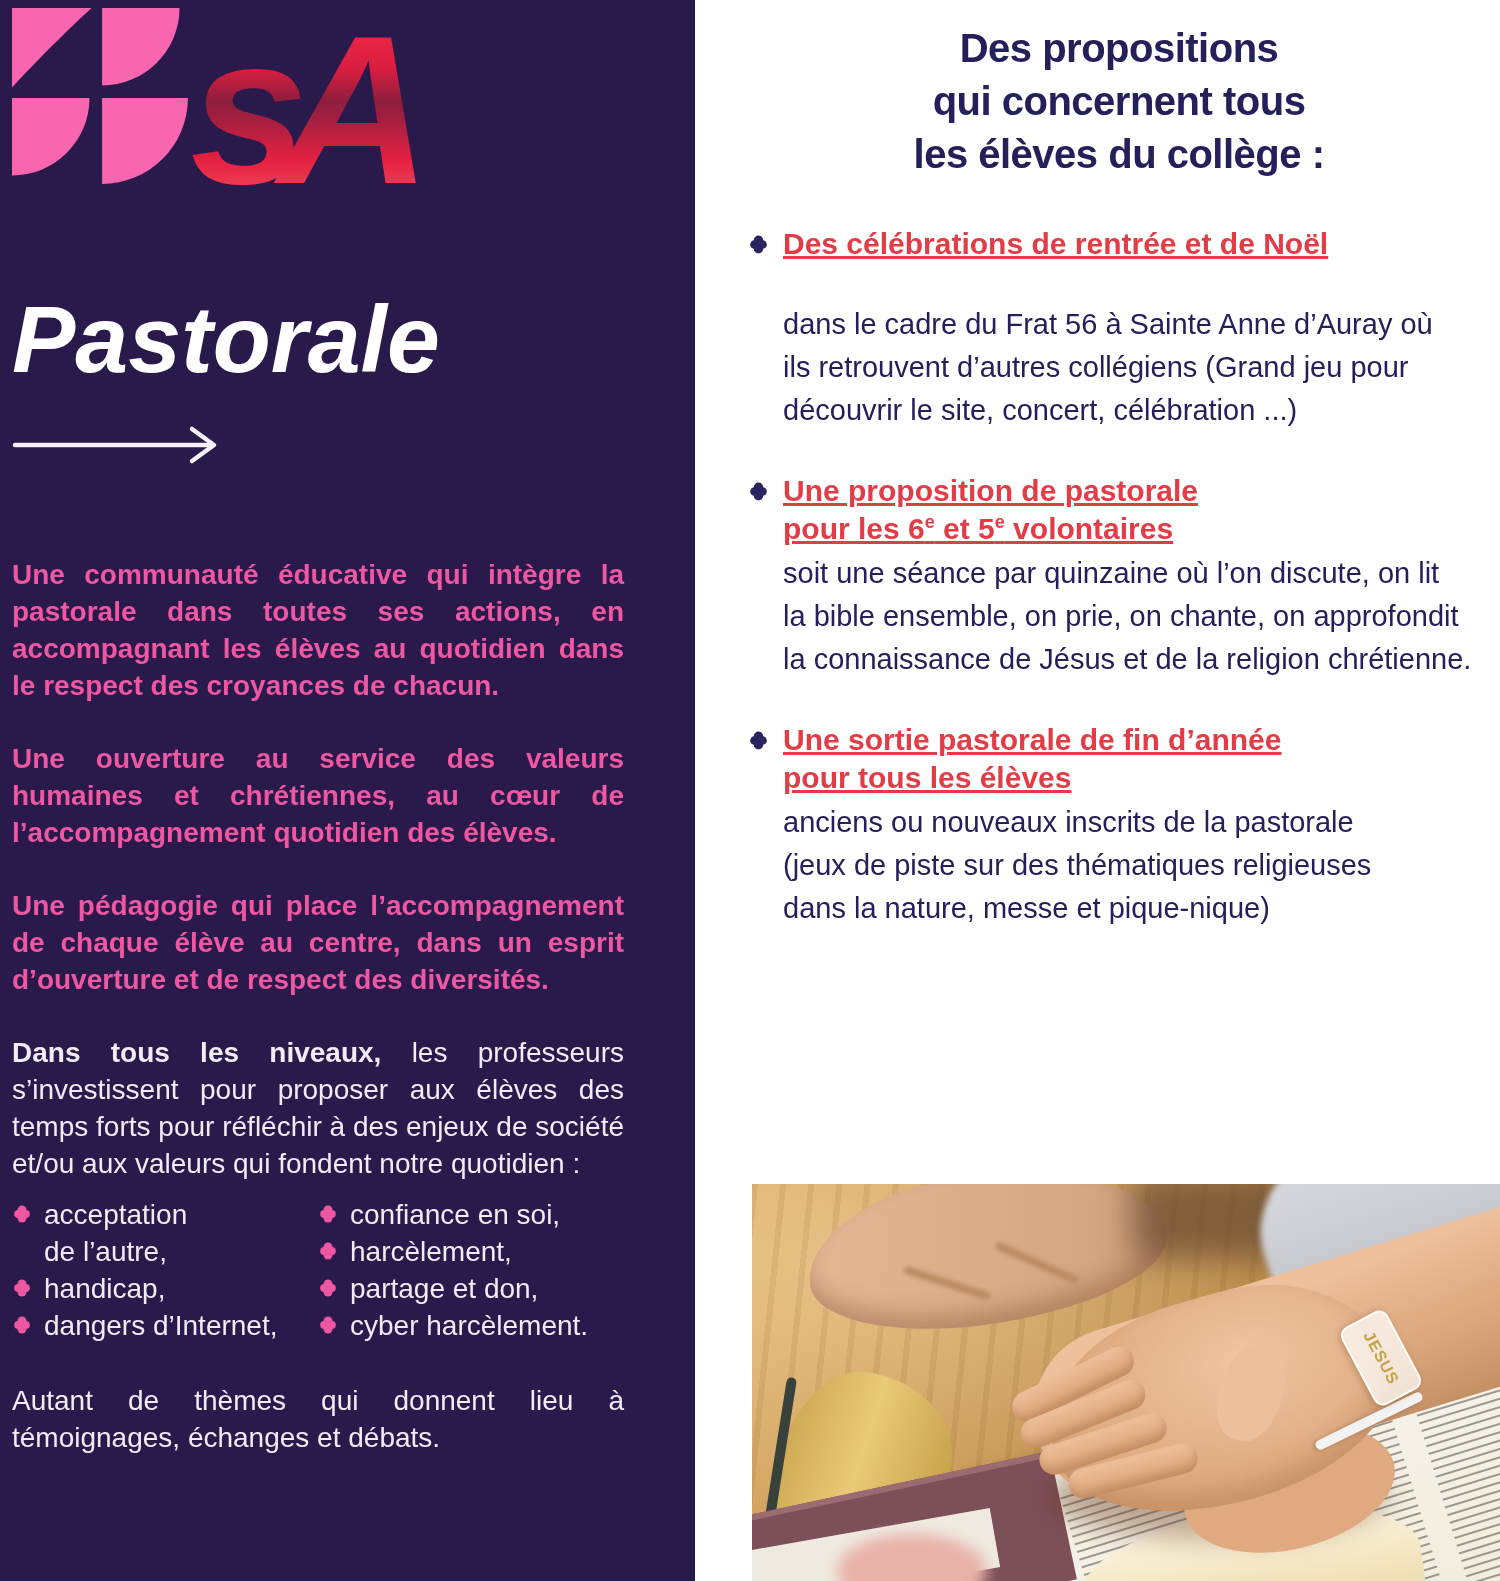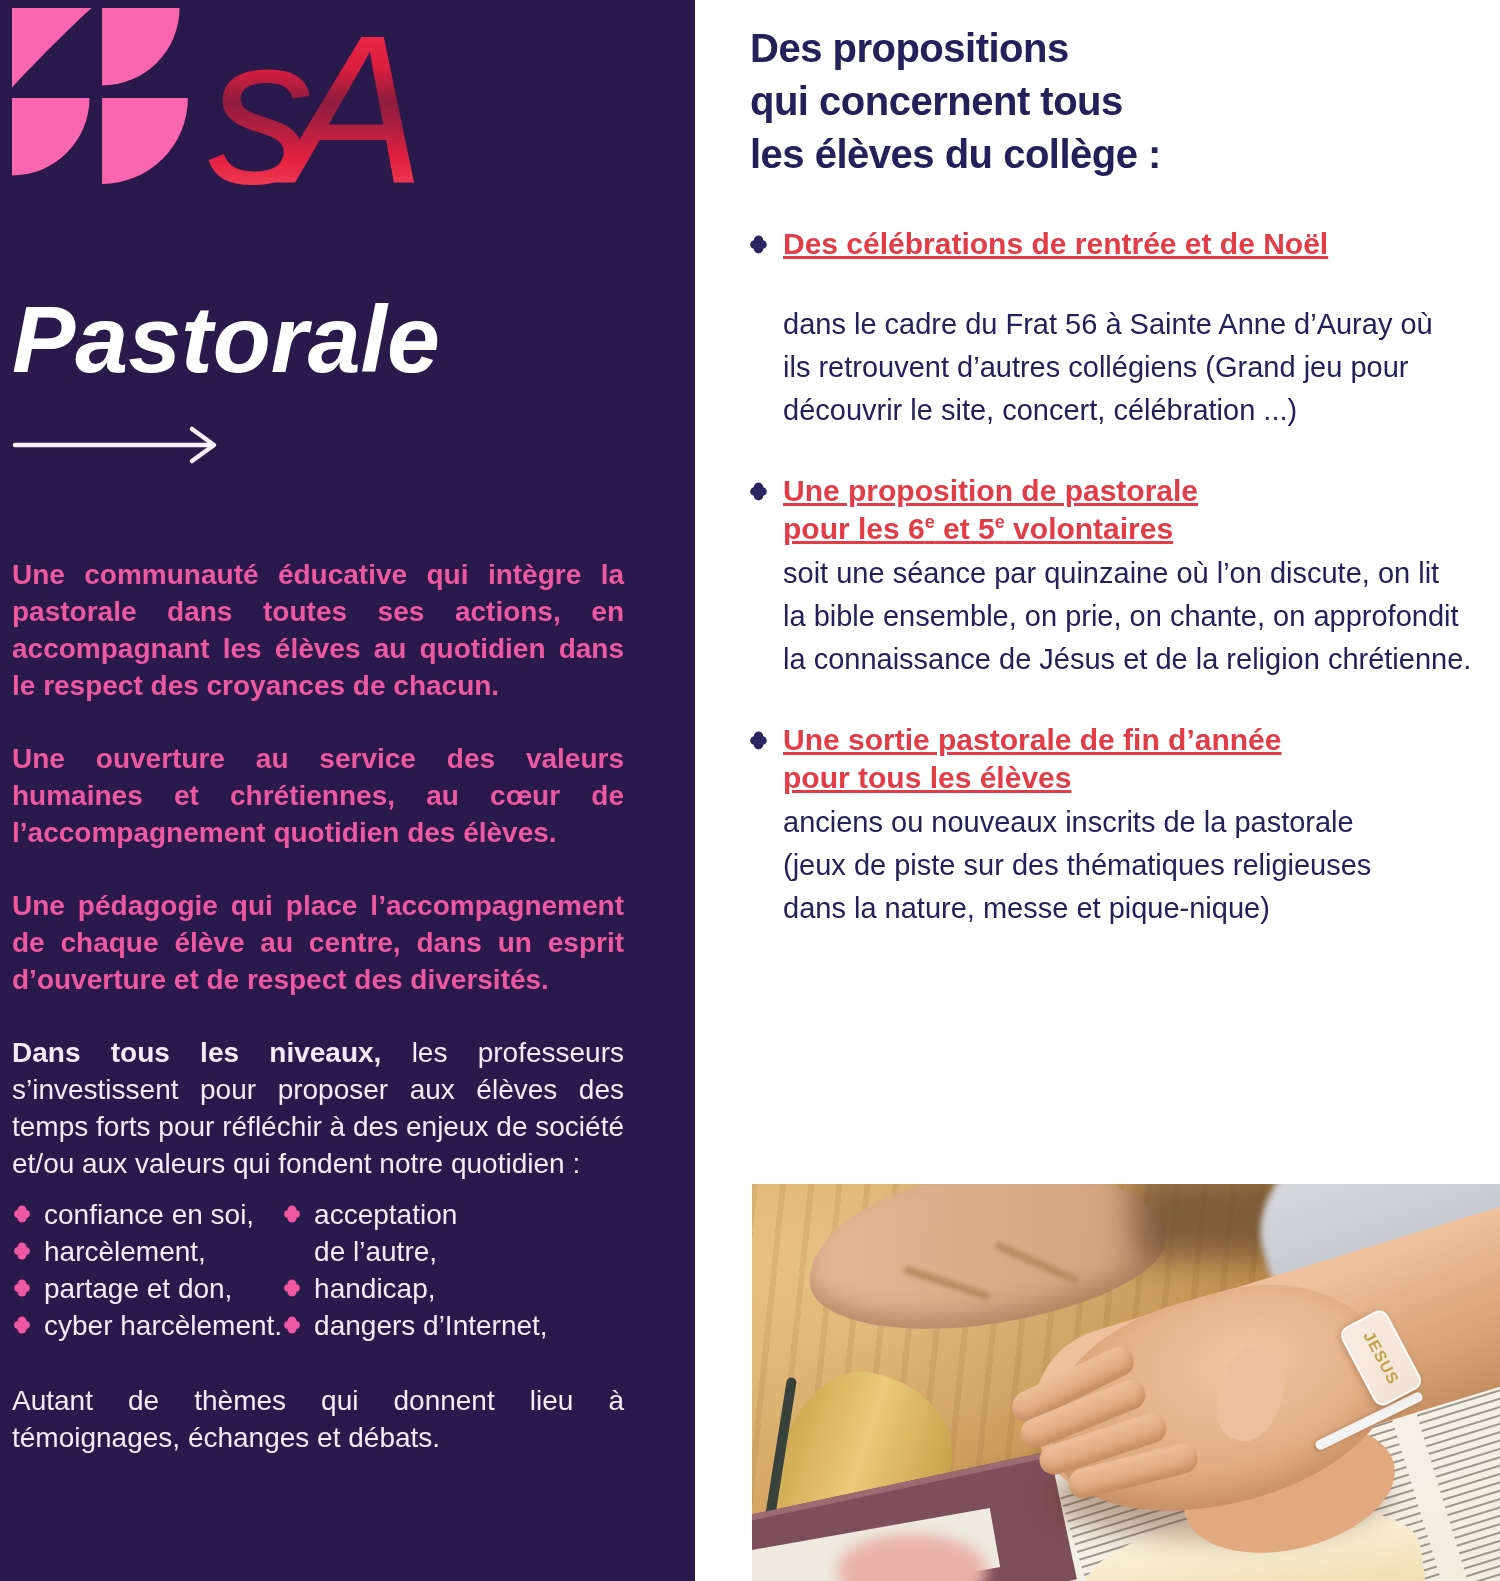--- a/index.html
+++ b/index.html
@@ -4,22 +4,22 @@
 <style>
   html,body{margin:0;padding:0;}
   .page{position:relative;width:1500px;height:1581px;overflow:hidden;background:#ffffff;
         font-family:"Liberation Sans",sans-serif;-webkit-font-smoothing:antialiased;}
 
   
   .left-panel{position:absolute;left:0;top:0;width:695px;height:1581px;background:#2a194b;}
 
   .logo{position:absolute;left:12px;top:8px;display:flex;align-items:flex-end;}
   .logo-flower{width:178px;height:178px;display:block;}
-  .logo-sa{font-style:italic;font-weight:400;font-size:212px;line-height:.78;
-           letter-spacing:-30px;margin-left:18px;padding-right:40px;
+  .logo-sa{font-style:italic;font-weight:700;font-size:212px;line-height:.78;
+           letter-spacing:-30px;padding-right:40px;
            background:linear-gradient(180deg,#ee2746 0%,#d81e3f 26%,#8e1d3d 45%,#a91f40 58%,#e32040 80%,#f04055 100%);
            -webkit-background-clip:text;background-clip:text;color:transparent;transform:translateY(6px);}
 
   .page-title{position:absolute;left:12px;top:292px;color:#ffffff;font-weight:700;
               font-size:95px;letter-spacing:0;line-height:1;font-style:italic;}
 
   .arrow{position:absolute;left:12px;top:424px;}
 
   .col-text{position:absolute;left:12px;top:556px;width:612px;}
   .para{margin:0 0 36px 0;font-size:28px;line-height:37px;text-align:justify;}
@@ -34,21 +34,21 @@
   .theme-item .bullet{flex:0 0 auto;width:16px;height:18px;margin:9px 14px 0 2px;color:#ee57a1;}
   .theme-label{white-space:pre-line;}
 
   .outro{margin-top:38px;}
 
   
   .right-panel{position:absolute;left:695px;top:0;width:805px;height:1581px;background:#ffffff;}
   .right-inner{position:absolute;left:55px;top:22px;right:12px;}
 
   .section-heading{color:#23205a;font-weight:700;font-size:40px;line-height:53px;
-                   letter-spacing:-.5px;white-space:pre-line;margin:0 0 44px 0;}
+                   letter-spacing:-.5px;white-space:pre-line;margin:0 0 44px 0;text-align:center;}
 
   .proposal-item{margin:0 0 40px 0;}
   .item-head{display:flex;align-items:flex-start;}
   .item-head .bullet{flex:0 0 auto;width:17px;height:19px;margin:10px 16px 0 0;color:#2a2560;}
   .item-title{color:#e23c46;font-weight:700;font-size:30px;line-height:38px;text-decoration:underline;}
   .item-desc{margin:4px 0 0 33px;color:#23205a;font-size:29px;line-height:43px;white-space:pre-line;}
   sup{font-size:.6em;line-height:0;}
 
   
   .photo{position:absolute;left:57px;top:1184px;right:0;height:397px;overflow:hidden;background:#c49554;}
@@ -145,66 +145,20 @@
       </g>
     </svg>
 
     <div class="col-text">
       <p class="para pink">Une communauté éducative qui intègre la pastorale dans toutes ses actions, en accompagnant les élèves au quotidien dans le respect des croyances de chacun.</p>
       <p class="para pink">Une ouverture au service des valeurs humaines et chrétiennes, au cœur de l’accompagnement quotidien des élèves.</p>
       <p class="para pink">Une pédagogie qui place l’accompagnement de chaque élève au centre, dans un esprit d’ouverture et de respect des diversités.</p>
       <p class="para white" style="margin-bottom:8px;"><span class="b">Dans tous les niveaux,</span><span> les professeurs s’investissent pour proposer aux élèves des temps forts pour réfléchir à des enjeux de société et/ou aux valeurs qui fondent notre quotidien :</span></p>
 
       <div class="themes">
-        <div class="themes-col">
-          <div class="theme-item">
-            <svg class="bullet" viewBox="0 0 20 22">
-                <g fill="currentColor">
-                  <circle cx="10" cy="6" r="5.6"></circle>
-                  <circle cx="10" cy="16" r="5.6"></circle>
-                  <circle cx="5.2" cy="11" r="5"></circle>
-                  <circle cx="14.8" cy="11" r="5"></circle>
-                </g>
-              </svg>
-            <span class="theme-label">confiance en soi,</span>
-          </div>
-          <div class="theme-item">
-            <svg class="bullet" viewBox="0 0 20 22">
-                <g fill="currentColor">
-                  <circle cx="10" cy="6" r="5.6"></circle>
-                  <circle cx="10" cy="16" r="5.6"></circle>
-                  <circle cx="5.2" cy="11" r="5"></circle>
-                  <circle cx="14.8" cy="11" r="5"></circle>
-                </g>
-              </svg>
-            <span class="theme-label">harcèlement,</span>
-          </div>
-          <div class="theme-item">
-            <svg class="bullet" viewBox="0 0 20 22">
-                <g fill="currentColor">
-                  <circle cx="10" cy="6" r="5.6"></circle>
-                  <circle cx="10" cy="16" r="5.6"></circle>
-                  <circle cx="5.2" cy="11" r="5"></circle>
-                  <circle cx="14.8" cy="11" r="5"></circle>
-                </g>
-              </svg>
-            <span class="theme-label">partage et don,</span>
-          </div>
-          <div class="theme-item">
-            <svg class="bullet" viewBox="0 0 20 22">
-                <g fill="currentColor">
-                  <circle cx="10" cy="6" r="5.6"></circle>
-                  <circle cx="10" cy="16" r="5.6"></circle>
-                  <circle cx="5.2" cy="11" r="5"></circle>
-                  <circle cx="14.8" cy="11" r="5"></circle>
-                </g>
-              </svg>
-            <span class="theme-label">cyber harcèlement.</span>
-          </div>
-        </div>
         <div class="themes-col c1">
           <div class="theme-item">
             <svg class="bullet" viewBox="0 0 20 22">
                 <g fill="currentColor">
                   <circle cx="10" cy="6" r="5.6"></circle>
                   <circle cx="10" cy="16" r="5.6"></circle>
                   <circle cx="5.2" cy="11" r="5"></circle>
                   <circle cx="14.8" cy="11" r="5"></circle>
                 </g>
               </svg>
@@ -225,20 +179,66 @@
           <div class="theme-item">
             <svg class="bullet" viewBox="0 0 20 22">
                 <g fill="currentColor">
                   <circle cx="10" cy="6" r="5.6"></circle>
                   <circle cx="10" cy="16" r="5.6"></circle>
                   <circle cx="5.2" cy="11" r="5"></circle>
                   <circle cx="14.8" cy="11" r="5"></circle>
                 </g>
               </svg>
             <span class="theme-label">dangers d’Internet,</span>
+          </div>
+        </div>
+        <div class="themes-col">
+          <div class="theme-item">
+            <svg class="bullet" viewBox="0 0 20 22">
+                <g fill="currentColor">
+                  <circle cx="10" cy="6" r="5.6"></circle>
+                  <circle cx="10" cy="16" r="5.6"></circle>
+                  <circle cx="5.2" cy="11" r="5"></circle>
+                  <circle cx="14.8" cy="11" r="5"></circle>
+                </g>
+              </svg>
+            <span class="theme-label">confiance en soi,</span>
+          </div>
+          <div class="theme-item">
+            <svg class="bullet" viewBox="0 0 20 22">
+                <g fill="currentColor">
+                  <circle cx="10" cy="6" r="5.6"></circle>
+                  <circle cx="10" cy="16" r="5.6"></circle>
+                  <circle cx="5.2" cy="11" r="5"></circle>
+                  <circle cx="14.8" cy="11" r="5"></circle>
+                </g>
+              </svg>
+            <span class="theme-label">harcèlement,</span>
+          </div>
+          <div class="theme-item">
+            <svg class="bullet" viewBox="0 0 20 22">
+                <g fill="currentColor">
+                  <circle cx="10" cy="6" r="5.6"></circle>
+                  <circle cx="10" cy="16" r="5.6"></circle>
+                  <circle cx="5.2" cy="11" r="5"></circle>
+                  <circle cx="14.8" cy="11" r="5"></circle>
+                </g>
+              </svg>
+            <span class="theme-label">partage et don,</span>
+          </div>
+          <div class="theme-item">
+            <svg class="bullet" viewBox="0 0 20 22">
+                <g fill="currentColor">
+                  <circle cx="10" cy="6" r="5.6"></circle>
+                  <circle cx="10" cy="16" r="5.6"></circle>
+                  <circle cx="5.2" cy="11" r="5"></circle>
+                  <circle cx="14.8" cy="11" r="5"></circle>
+                </g>
+              </svg>
+            <span class="theme-label">cyber harcèlement.</span>
           </div>
         </div>
       </div>
 
       <p class="para white outro">Autant de thèmes qui donnent lieu à témoignages, échanges et débats.</p>
     </div>
   </div>
 
   <div class="right-panel">
     <div class="right-inner">

